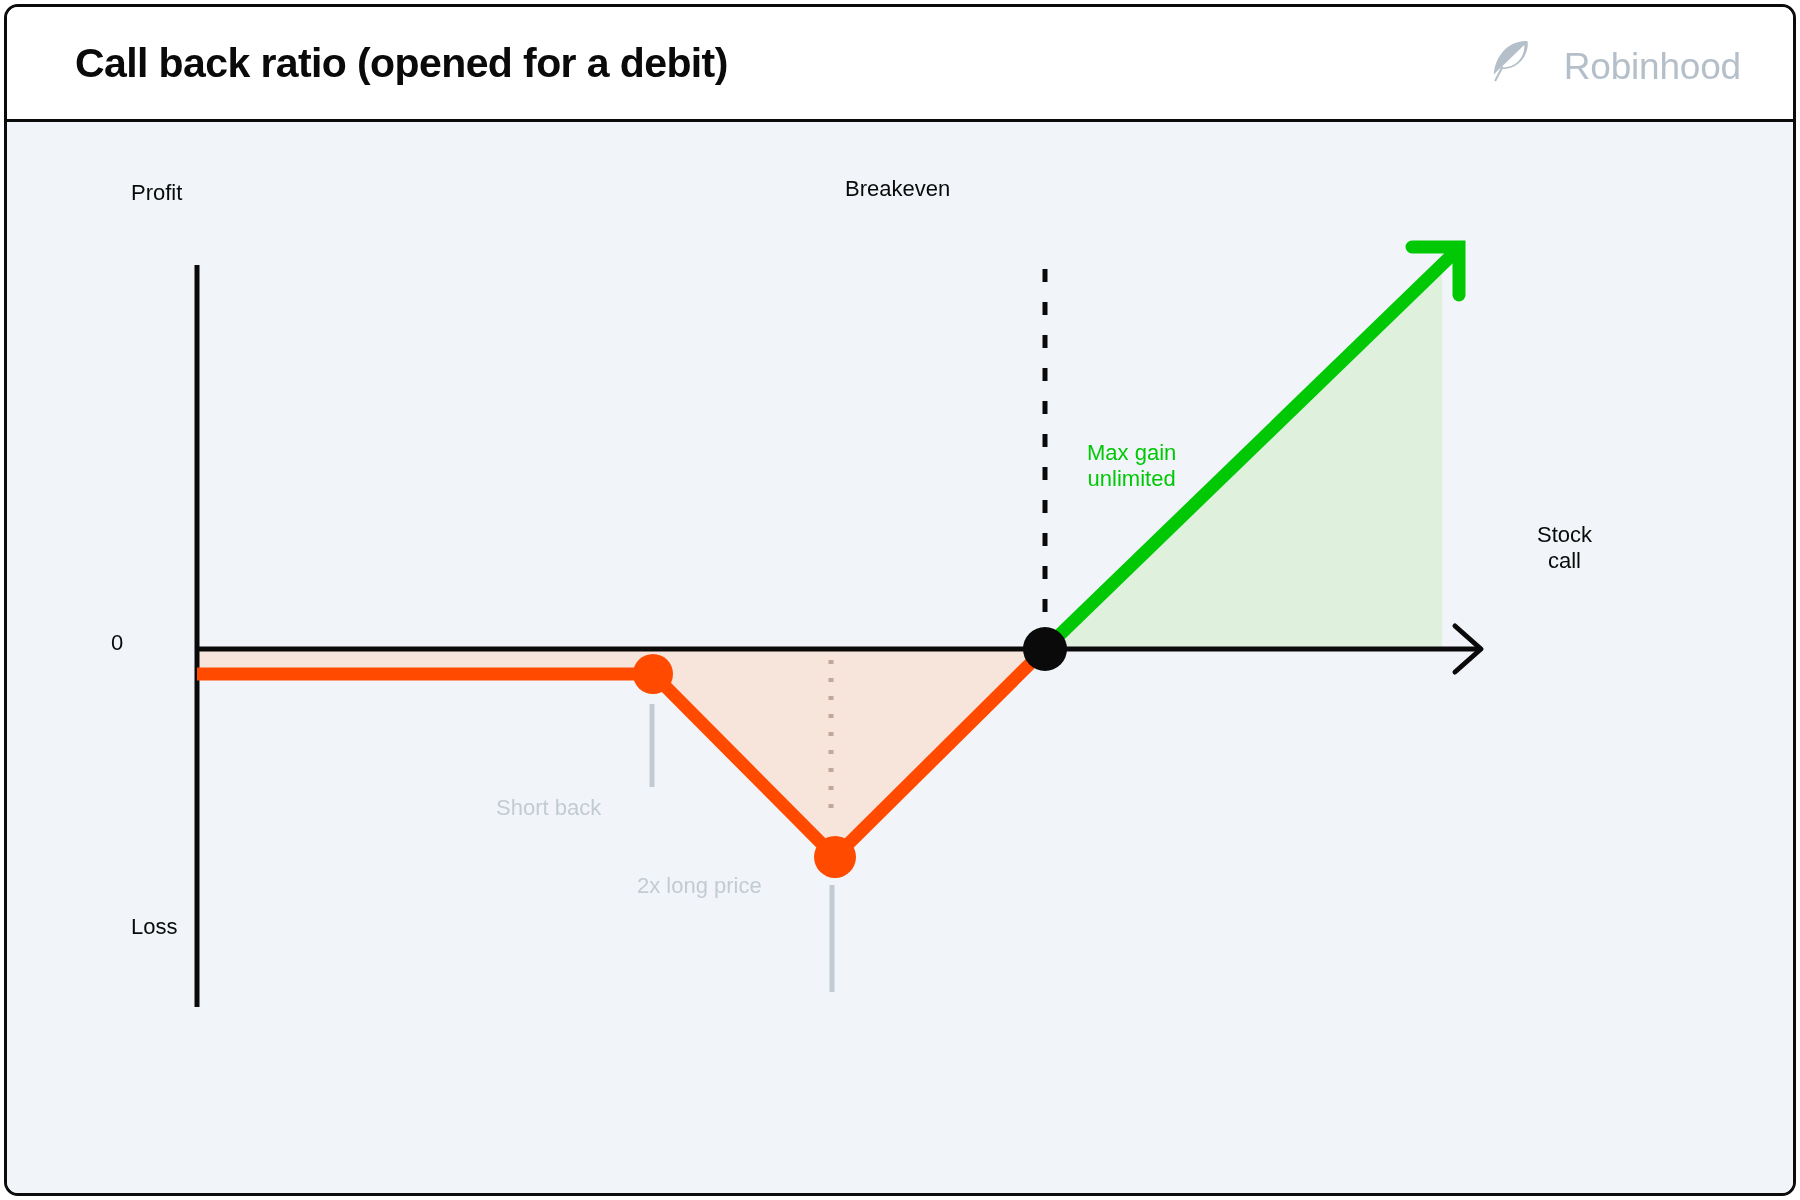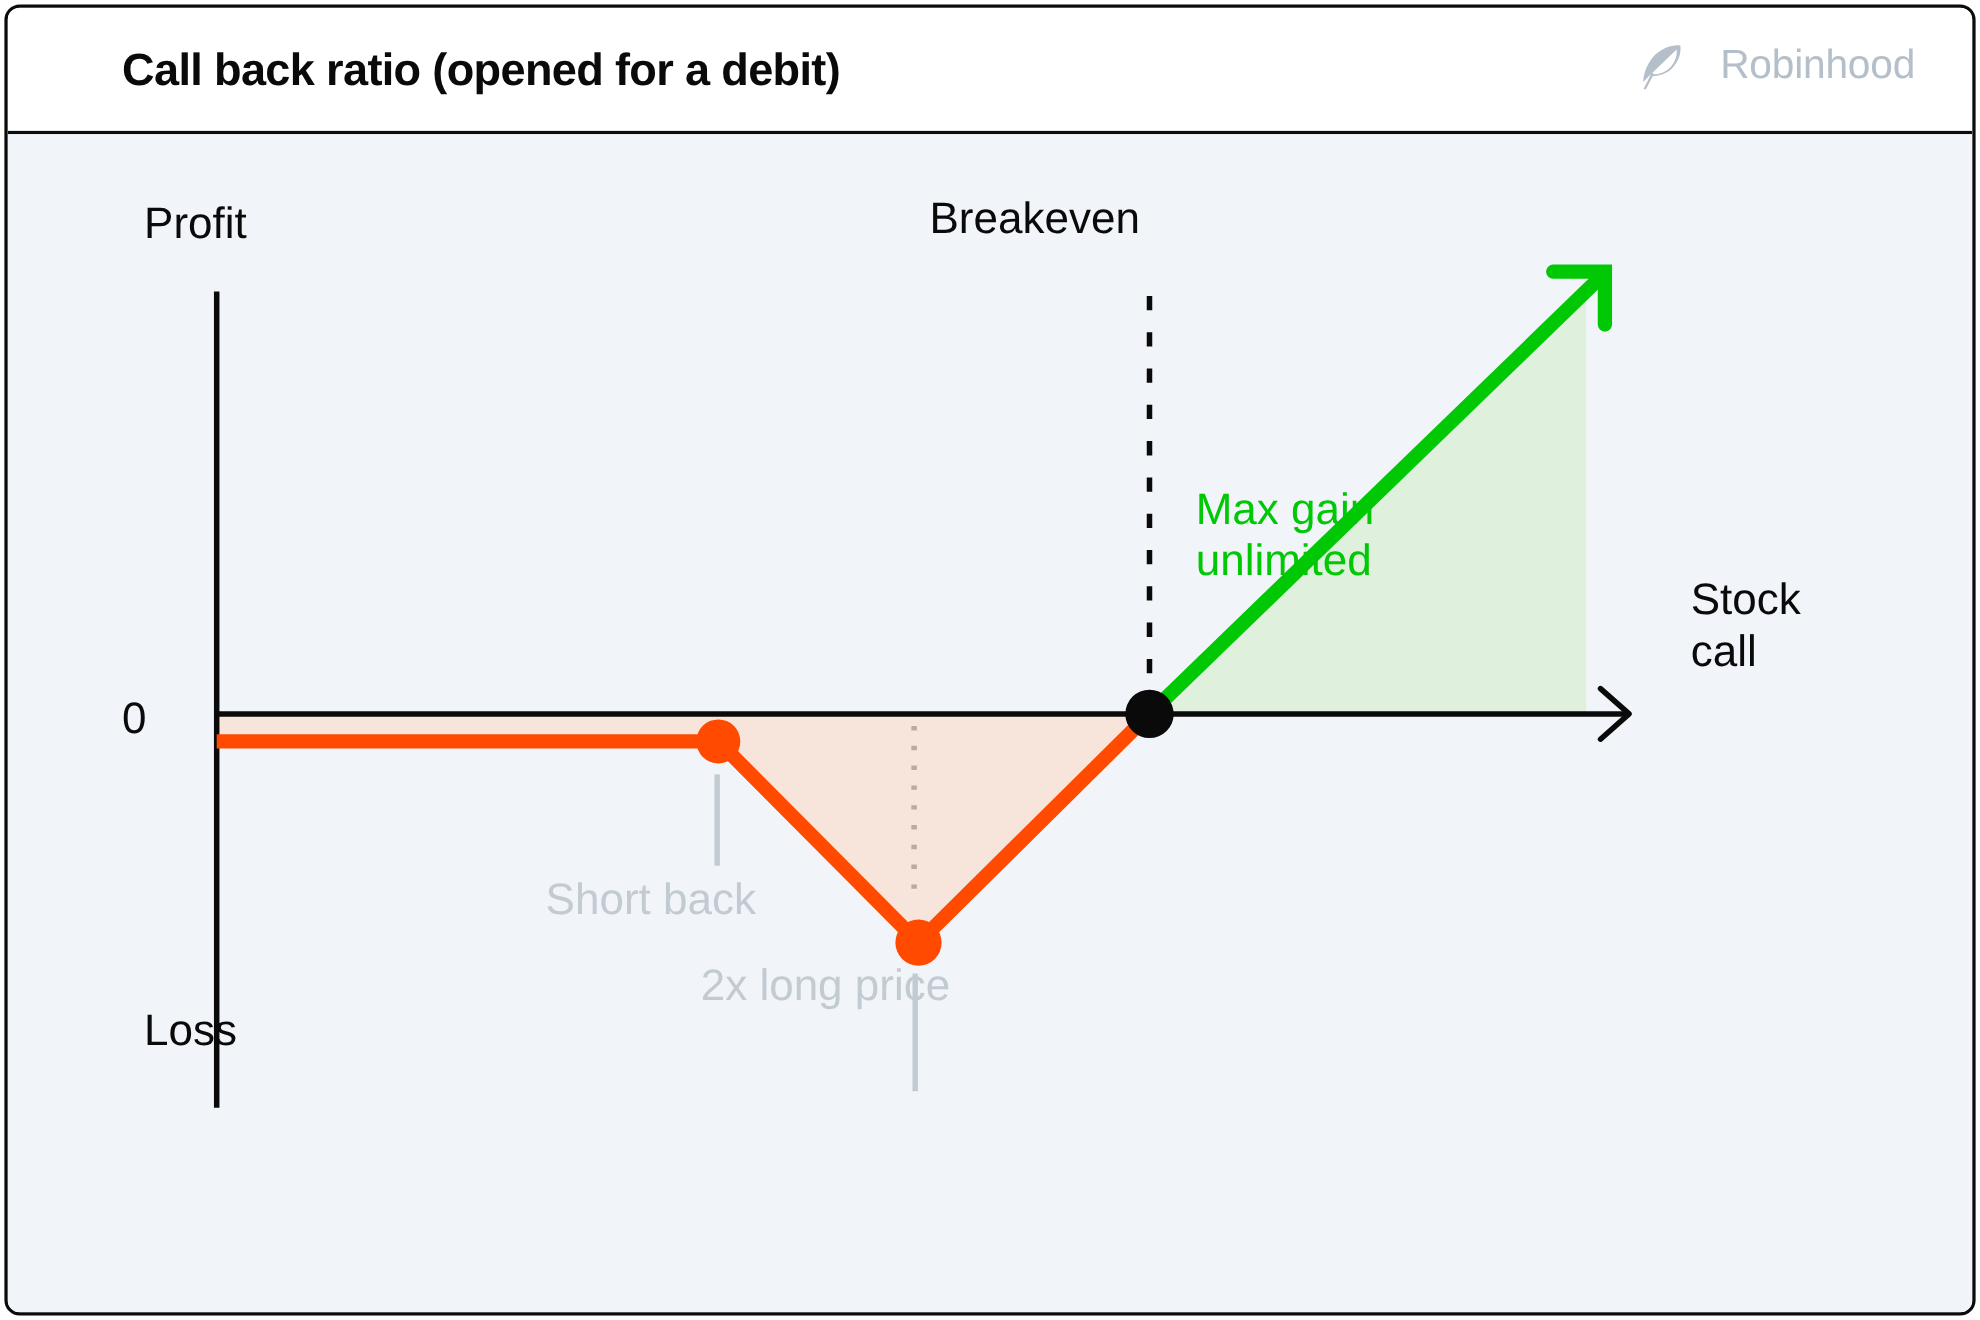--- a/index.html
+++ b/index.html
@@ -37,32 +37,32 @@
     left: 0;
     top: 0;
     width: 100%;
     height: 115px;
     box-sizing: border-box;
     background: #ffffff;
     border-bottom: 3px solid #0b0b0b;
     display: flex;
     align-items: center;
     justify-content: space-between;
-    padding: 0 52px 0 104px;
+    padding: 0 52px 0 68px;
   }
   .title {
     font-size: 41px;
     font-weight: bold;
     color: #0a0a0a;
     letter-spacing: -0.6px;
     white-space: nowrap;
   }
   .brand {
     display: flex;
-    align-items: flex-start;
+    align-items: flex-end;
     gap: 32px;
   }
   .brand-name {
     font-size: 37px;
     color: #b4bfc9;
     letter-spacing: -0.2px;
   }
   .feather {
     display: block;
   }
@@ -73,24 +73,25 @@
     top: 115px;
     width: 1786px;
     height: 1071px;
     background: #f1f5f9;
   }
   .plot svg {
     display: block;
   }
   .lbl {
     position: absolute;
-    font-size: 40px;
+    font-size: 22px;
     color: #0a0a0a;
     white-space: nowrap;
     line-height: 1.18;
+    text-align: center;
   }
   .lbl-gray { color: #c3cbd2; }
   .lbl-green { color: #00c805; }
 
   #lbl-profit   { left: 124px;  top: 58px; }
   #lbl-zero     { left: 104px;  top: 508px; }
   #lbl-loss     { left: 124px;  top: 792px; }
   #lbl-breakeven{ left: 796px;  top: 54px; margin-left: 42px; }
   #lbl-stock    { left: 1530px; top: 400px; }
   #lbl-maxgain  { left: 1080px; top: 318px; }

